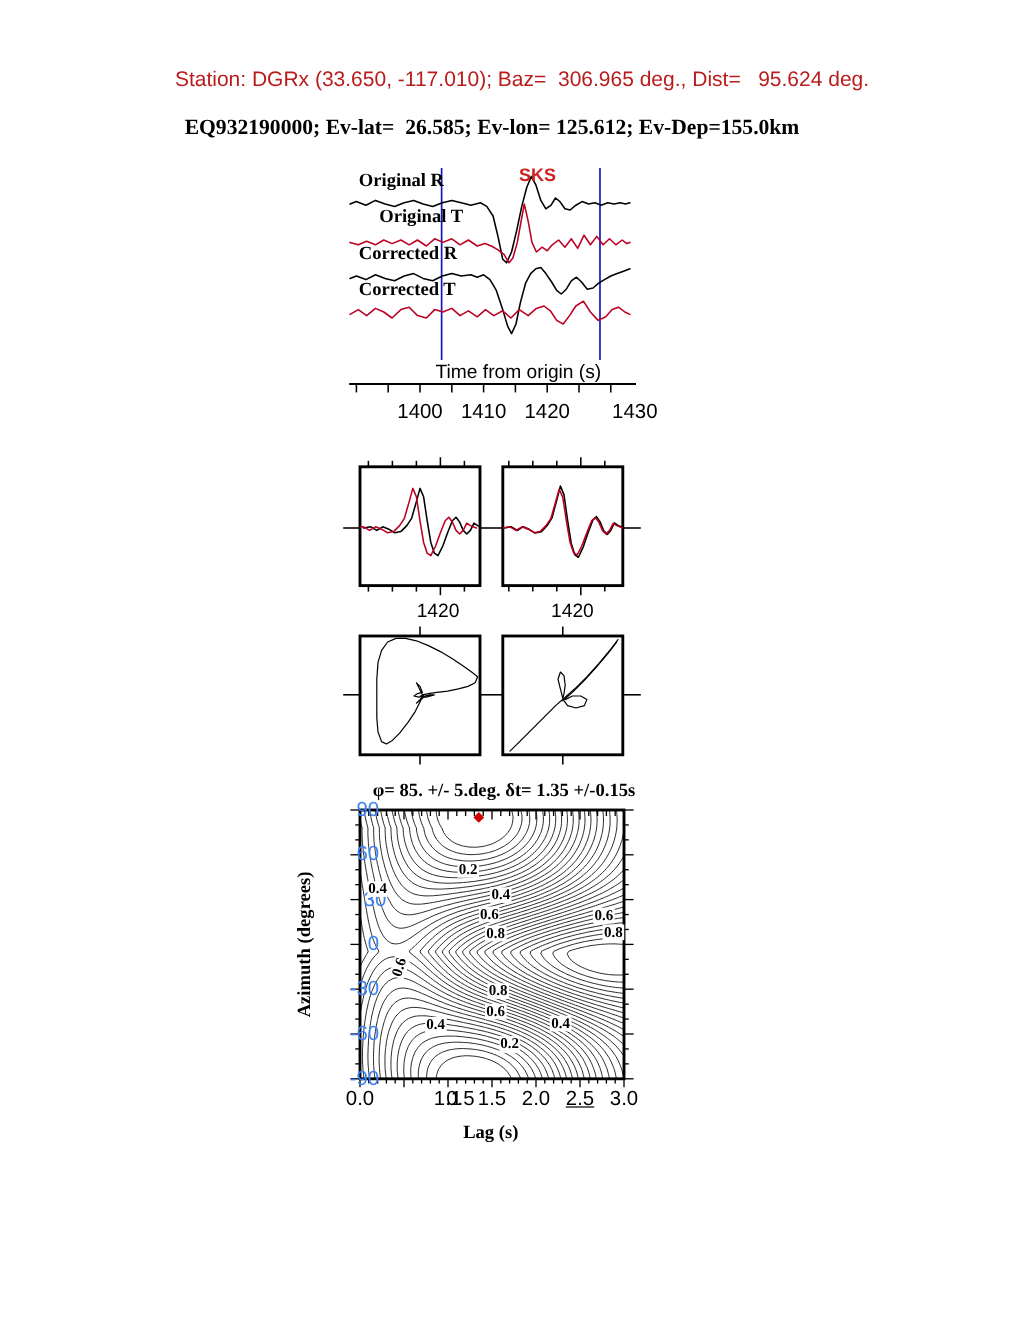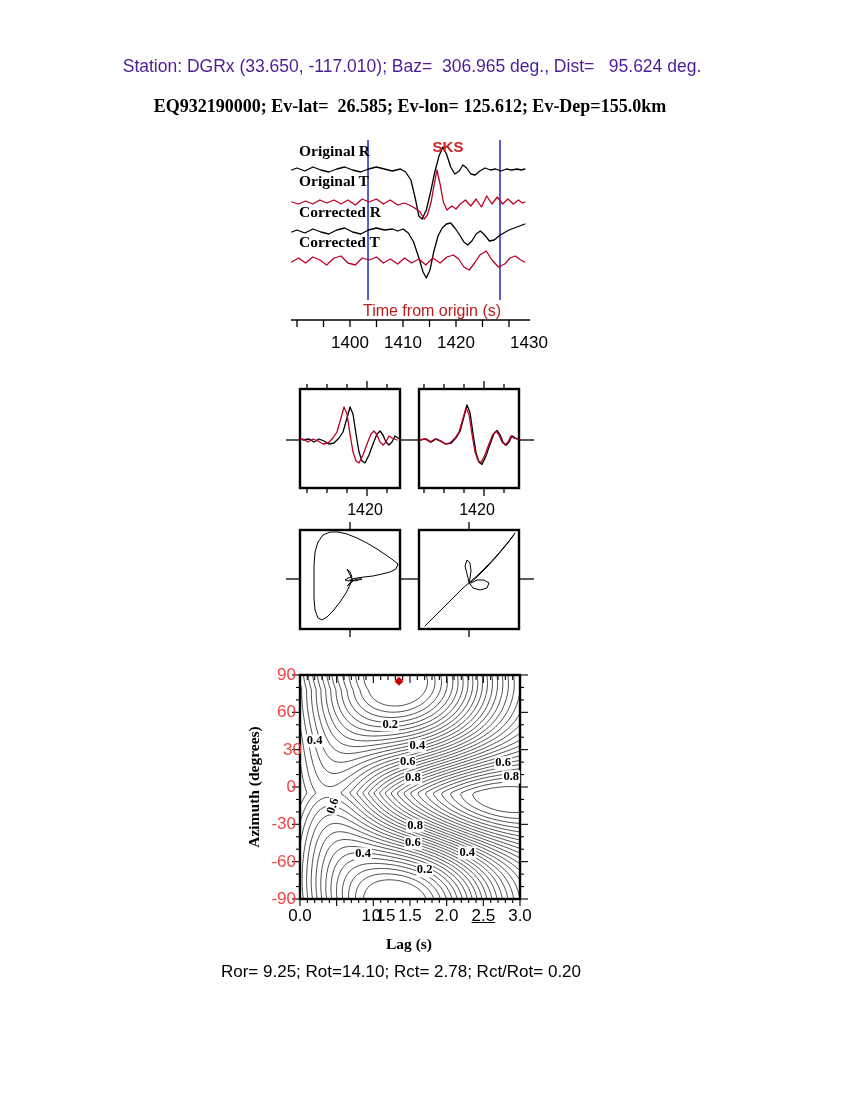--- a/index.html
+++ b/index.html
@@ -1,28 +1,28 @@
 <!DOCTYPE html>
 <html><head>
 <meta charset="utf-8">
 <style>
   html,body{margin:0;padding:0;background:#fff;}
   .page{position:relative;width:850px;height:1100px;background:#ffffff;overflow:hidden;
         font-family:"Liberation Sans",sans-serif;}
   #plot{position:absolute;left:0;top:0;}
   .abs{position:absolute;white-space:pre;}
-  .h1{font:17.5px "Liberation Sans",sans-serif;color:#4c1d95;transform:translateX(-50%);}
+  .h1{font:17.5px "Liberation Sans",sans-serif;color:#b91c1c;transform:translateX(-50%);margin-left:23px;}
   .h2{font:bold 18px "Liberation Serif",serif;color:#000;transform:translateX(-50%);}
   .sks{font:bold 15px "Liberation Sans",sans-serif;transform:translateX(-50%);margin-left:24px;}
   .trl{font:bold 15.5px "Liberation Serif",serif;color:#000;}
-  .taxl{font:16px "Liberation Sans",sans-serif;color:#b91c1c;transform:translateX(-50%);}
+  .taxl{font:16px "Liberation Sans",sans-serif;color:#000000;transform:translateX(-50%);}
   .num{position:absolute;font:17px "Liberation Sans",sans-serif;color:#000;
        transform:translateX(-50%);white-space:nowrap;}
-  .ynum{position:absolute;font:17px "Liberation Sans",sans-serif;color:#ef4444;
-       transform:translate(-100%,-50%);white-space:nowrap;}
+  .ynum{position:absolute;font:17px "Liberation Sans",sans-serif;color:#3b82f6;
+       transform:translate(-100%,-50%);white-space:nowrap;margin-left:20px;}
   .bxl{font:16px "Liberation Sans",sans-serif;transform:translateX(-50%);}
   .ctit{font:bold 15.5px "Liberation Serif",serif;transform:translateX(-50%);}
   .azl{font:bold 15.5px "Liberation Serif",serif;transform:translate(-50%,-50%) rotate(-90deg);}
   .lagl{font:bold 15.5px "Liberation Serif",serif;transform:translateX(-50%);}
   .foot{font:17px "Liberation Sans",sans-serif;transform:translateX(-50%);}
   .chip{position:absolute;font:bold 12.5px "Liberation Serif",serif;background:#fff;
         padding:0 1px;transform:translate(-50%,-50%);line-height:1.05;white-space:nowrap;}
   .chip.rot{transform:translate(-50%,-50%) rotate(-72deg);}
 </style>
 </head>
@@ -235,33 +235,33 @@
       <line x1="520" y1="675" x2="528" y2="675" stroke="#000" stroke-width="1.1"></line>
       <path d="M399 676.7222222222222L403.5 681.2222222222222L399 685.7222222222222L394.5 681.2222222222222Z" fill="#cc0000" stroke="none"></path>
     </svg>
 
   <div class="abs h1" style="left:412px;top:56px;">Station: DGRx (33.650, -117.010); Baz=  306.965 deg., Dist=   95.624 deg.</div>
   <div class="abs h2" style="left:410px;top:96px;">EQ932190000; Ev-lat=  26.585; Ev-lon= 125.612; Ev-Dep=155.0km</div>
 
   <div class="abs sks" id="sks-label" style="left: 424px; top: 138px; color: rgb(204, 34, 34);">SKS</div>
 
   <div class="abs trl" style="left:299px;top:142px;">Original R</div>
-  <div class="abs trl" style="left:299px;top:172px;text-align:right;">Original T</div>
+  <div class="abs trl" style="left:316px;top:172px;text-align:right;">Original T</div>
   <div class="abs trl" style="left:299px;top:203px;">Corrected R</div>
   <div class="abs trl" style="left:299px;top:233px;">Corrected T</div>
 
   <div class="abs taxl" style="left:432px;top:302px;">Time from origin (s)</div>
 
   <div class="abs bxl" style="left:365px;top:501px;">1420</div>
   <div class="abs bxl" style="left:477px;top:501px;">1420</div>
 
+  <div class="abs ctit" style="left:420px;top:650px;">φ= 85. +/- 5.deg. δt= 1.35 +/-0.15s</div>
   <div class="abs azl" style="left:254px;top:787px;">Azimuth (degrees)</div>
   <div class="abs lagl" style="left:409px;top:935px;">Lag (s)</div>
 
-  <div class="abs foot" style="left:401px;top:962px;">Ror= 9.25; Rot=14.10; Rct= 2.78; Rct/Rot= 0.20</div>
 
   <div id="gen-labels">
       <div class="num" style="left: 350px; top: 333px;">1400</div>
       <div class="num" style="left: 403px; top: 333px;">1410</div>
       <div class="num" style="left: 456px; top: 333px;">1420</div>
       <div class="num" style="left: 509px; top: 333px; margin-left: 20px;">1430</div>
       <div class="ynum" style="left: 296px; top: 675px;">90</div>
       <div class="ynum" style="left: 296px; top: 712.333px;">60</div>
       <div class="ynum" style="left: 302px; top: 749.667px;">30</div>
       <div class="ynum" style="left: 296px; top: 787px;">0</div>

